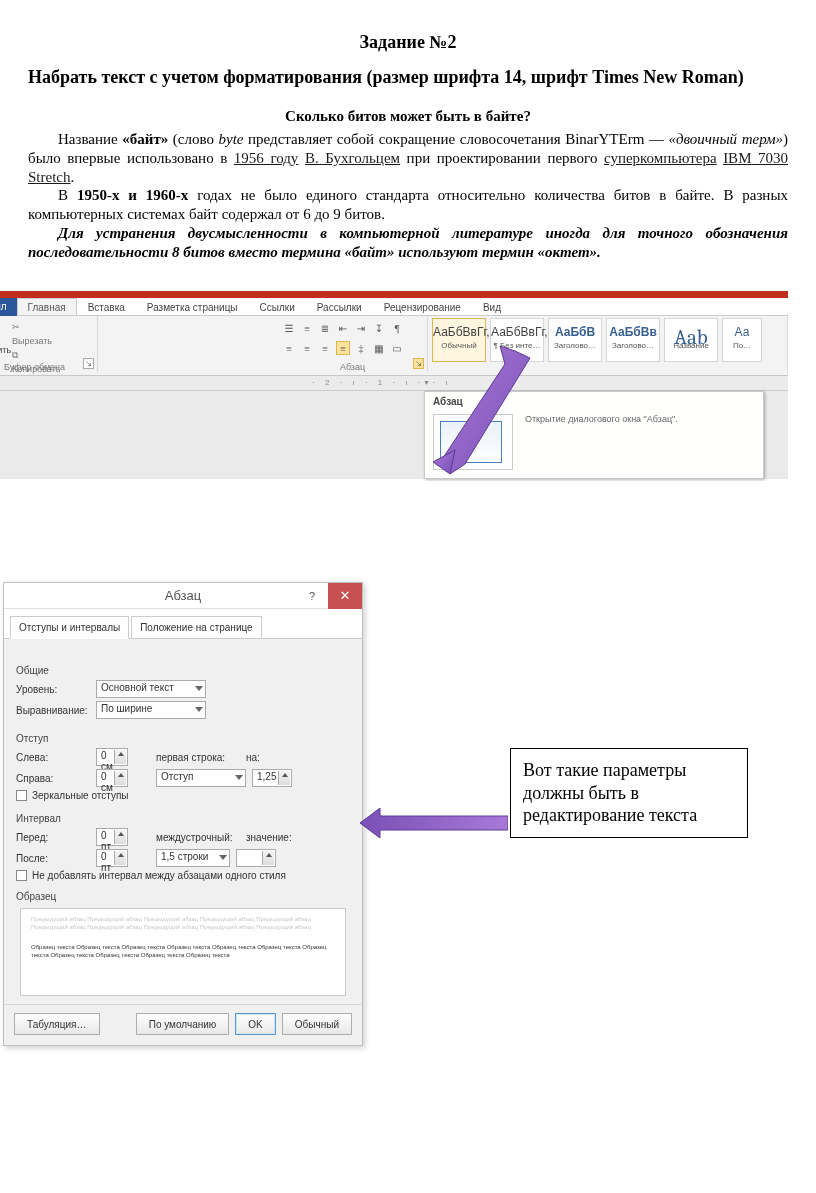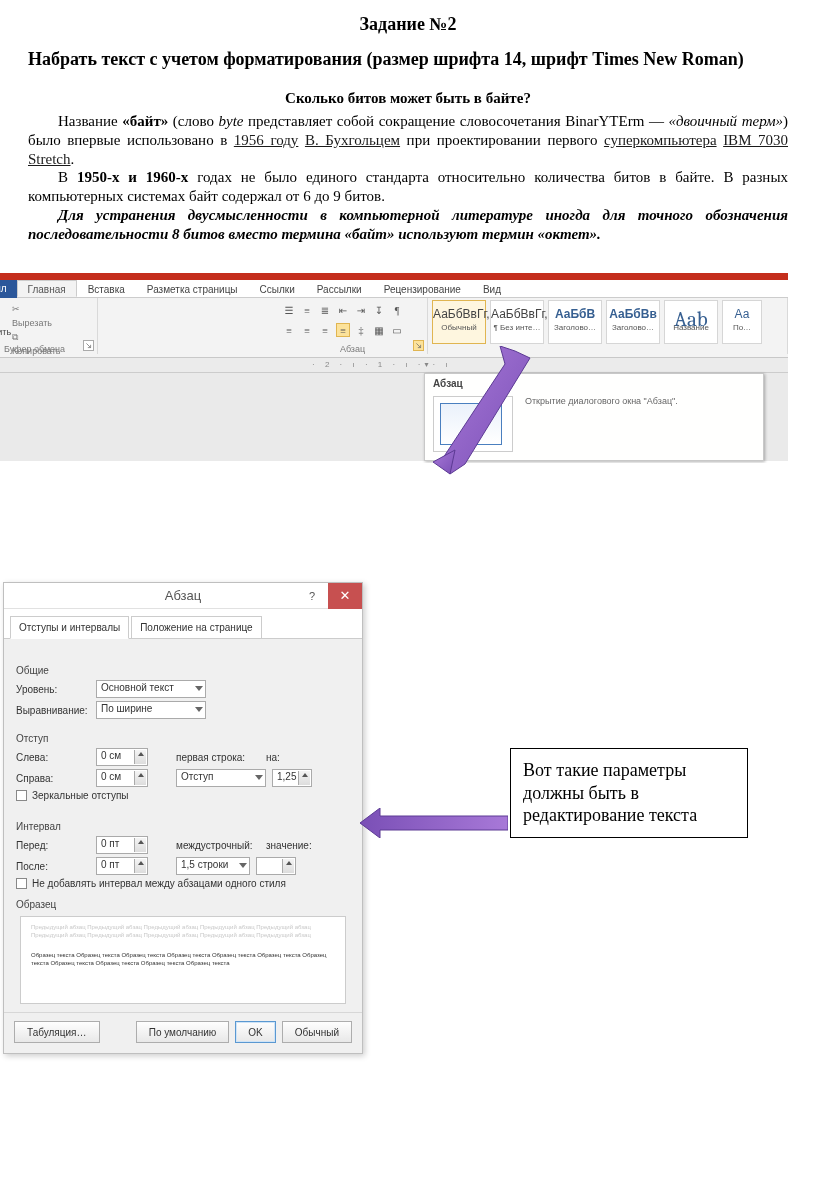--- a/index.html
+++ b/index.html
@@ -4,21 +4,21 @@
 <style>
   * { box-sizing: border-box; }
   body {
     margin: 0;
     padding: 0;
     width: 816px;
     font-family: "Times New Roman", Times, serif;
     background: #fff;
     color: #000;
   }
-  .page { width: 816px; padding: 10px 28px 0 28px; }
+  .page { width: 816px; padding: 28px 28px 0 28px; }
   .task-title { text-align: center; font-weight: bold; font-size: 18px; margin: 4px 0 12px; }
   .task-instr { font-weight: bold; font-size: 18px; text-align: justify; margin: 0 0 18px 0; line-height: 1.35; }
   .body-text { font-size: 15px; text-align: justify; line-height: 1.25; margin: 0 0 30px 0; }
   .body-text .heading { text-align: center; font-weight: bold; margin-bottom: 4px; }
   .body-text p { margin: 0; text-indent: 2em; }
   .u { text-decoration: underline; color: #1a1a1a; }
   .b { font-weight: bold; }
   .i { font-style: italic; }
 
   
@@ -74,21 +74,21 @@
   .dlg-title .close { position:absolute; right:0; top:0; width:34px; height:26px; background:#c75050; color:#fff; text-align:center; line-height:26px; font-size:13px;}
   .dlg-tabs { display:flex; padding:6px 6px 0; background:#fff; border-bottom:1px solid #ccc;}
   .dlg-tab { padding:5px 8px; border:1px solid #ccc; background:#fff; font-size:10px; margin-right:2px; position:relative; top:1px;}
   .dlg-tab.active { border-bottom:1px solid #fff; }
   .dlg-body { padding:20px 12px 6px; }
   .sect { font-size:10px; color:#444; margin-top:6px; margin-bottom:4px; }
   .row { display:flex; align-items:center; margin:3px 0; font-size:10px; }
   .row .lbl { width:80px; text-decoration:underline; text-decoration-color:transparent;}
   .sel-box, .spin-box { height:18px; border:1px solid #aaa; background:#fff; font-size:10px; padding:1px 14px 1px 4px; position:relative; color:#333;}
   .sel-box { width:110px; }
-  .spin-box { width:52px; }
+  .spin-box { width:32px; }
   .sel-box:after { content:""; position:absolute; right:2px; top:5px; border-left:4px solid transparent; border-right:4px solid transparent; border-top:5px solid #666;}
   .spin-box:after { content:""; position:absolute; right:1px; top:1px; width:11px; height:14px; background:linear-gradient(#f4f4f4,#ddd); border-left:1px solid #aaa;}
   .spin-box:before { content:""; position:absolute; right:3px; top:3px; width:0; height:0; border-left:3px solid transparent; border-right:3px solid transparent; border-bottom:4px solid #555; z-index:1;}
   .chk { width:11px; height:11px; border:1px solid #888; background:#fff; display:inline-block; margin-right:5px; vertical-align:middle;}
   .preview { margin:6px 4px 2px; border:1px solid #ccc; background:#fff; height:88px; position:relative; overflow:hidden;}
   .preview .faint { position:absolute; left:10px; right:10px; font:6px/8px Arial; color:#c8c8c8; }
   .preview .dark { position:absolute; left:10px; right:10px; font:6px/8px Arial; color:#333; }
   .dlg-buttons { display:flex; gap:6px; padding:8px 10px 10px; border-top:1px solid #d7d7d7; background:#f0f0f0;}
   .dlg-btn { height:22px; padding:0 12px; font-size:10px; border:1px solid #adadad; background:linear-gradient(#fefefe,#e8e8e8); color:#333;}
   .dlg-btn.primary { border:1px solid #5a98d1; box-shadow:inset 0 0 0 1px #cfe4f7;}
@@ -258,21 +258,21 @@
       <span style="width:28px"></span>
       <span class="sel-box" style="width:90px">Отступ</span>
       <span style="width:6px"></span>
       <span class="spin-box" style="width:40px">1,25</span>
     </div>
     <div class="row">
         <span class="chk"></span>
         <span>Зеркальные отступы</span>
       </div>
 
-    <div class="sect" style="margin-top:20px">Интервал</div>
+    <div class="sect" style="margin-top:12px">Интервал</div>
     <div class="row">
       <span class="lbl">Перед:</span>
       <span class="spin-box">0 пт</span>
       <span style="width:28px"></span>
       <span style="width:90px">междустрочный:</span>
       <span style="width:50px">значение:</span>
     </div>
     <div class="row">
       <span class="lbl">После:</span>
       <span class="spin-box">0 пт</span>

